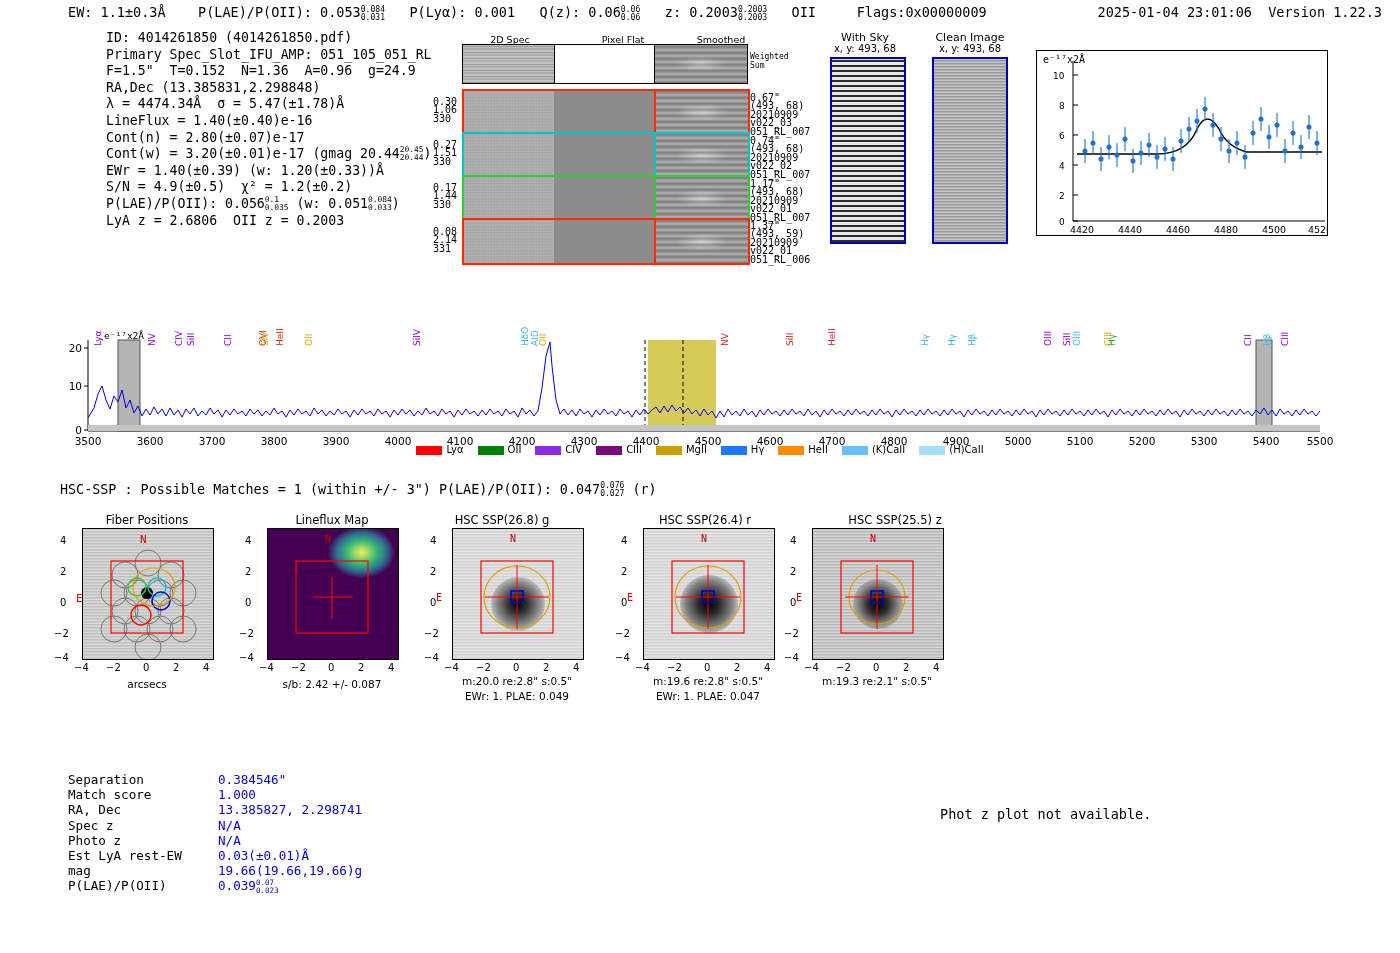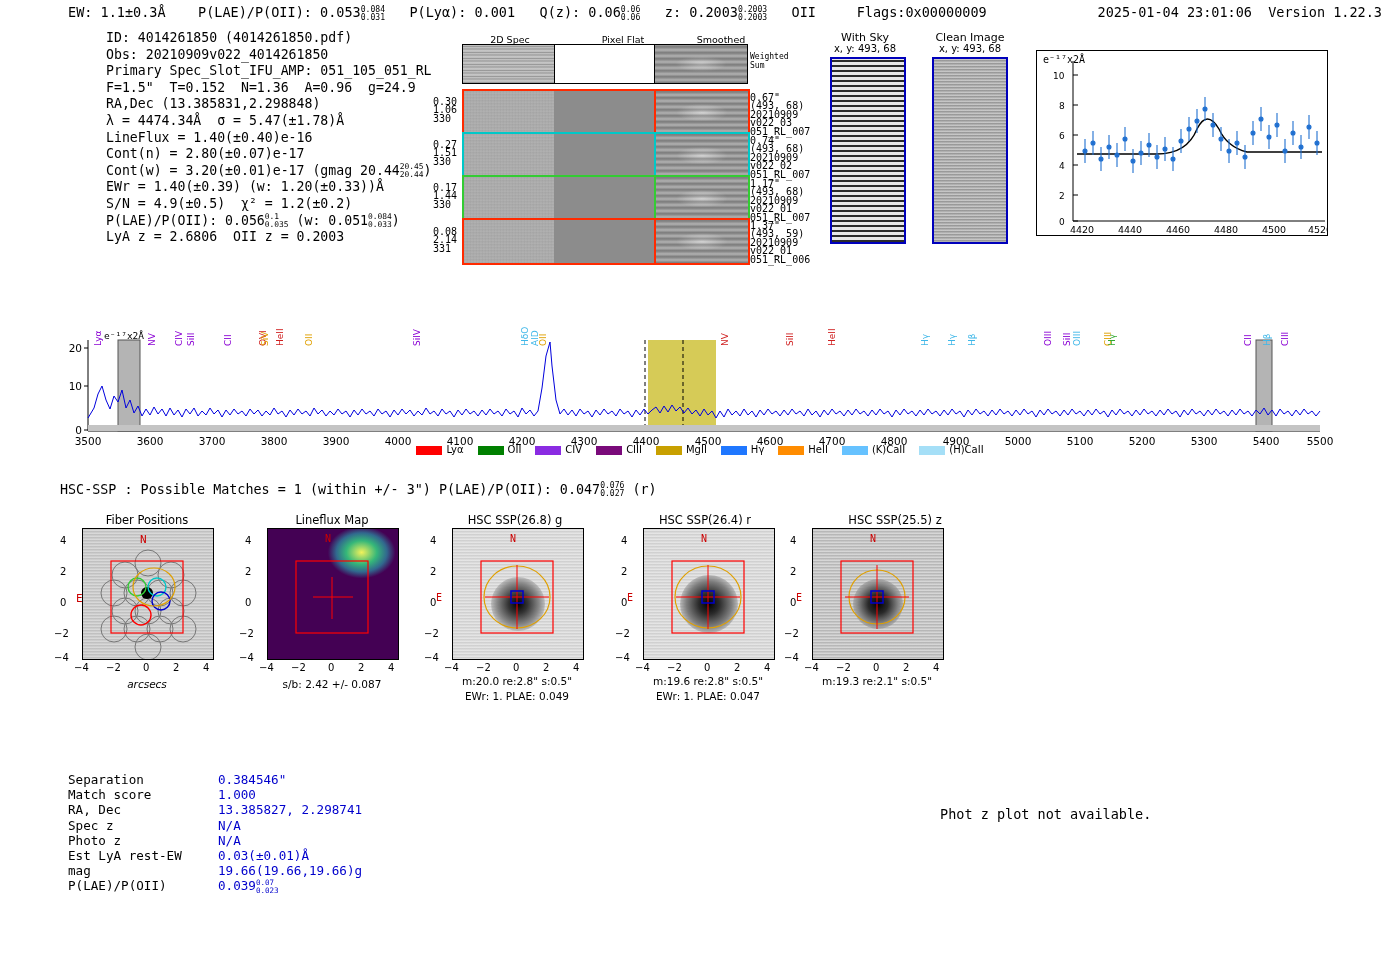--- a/index.html
+++ b/index.html
@@ -85,21 +85,20 @@
   <span>OII</span>
   <span>&nbsp;&nbsp;&nbsp;</span>
   <span>Flags:0x00000009</span>
 </div>
 <div class="abs" id="datestamp">
   <span>2025-01-04 23:01:06</span>&nbsp;&nbsp;<span>Version 1.22.3</span>
 </div>
 
 <div class="abs" id="infoblock">
   <div>ID: 4014261850 (4014261850.pdf)</div>
-  <div>Obs: 20210909v022_4014261850</div>
   <div>Primary Spec_Slot_IFU_AMP: 051_105_051_RL</div>
   <div>F=1.5"  T=0.152  N=1.36  A=0.96  g=24.9</div>
   <div>RA,Dec (13.385831,2.298848)</div>
   <div>λ = 4474.34Å  σ = 5.47(±1.78)Å</div>
   <div>LineFlux = 1.40(±0.40)e-16</div>
   <div>Cont(n) = 2.80(±0.07)e-17</div>
   <div><span>Cont(w) = 3.20(±0.01)e-17 (gmag 20.44</span><span class="frac"><span>20.45</span><span>20.44</span></span><span>)</span></div>
   <div>EWr = 1.40(±0.39) (w: 1.20(±0.33))Å</div>
   <div>S/N = 4.9(±0.5)  χ² = 1.2(±0.2)</div>
   <div><span>P(LAE)/P(OII): 0.056</span><span class="frac"><span>0.1</span><span>0.035</span></span><span>&nbsp;</span><span>(w: 0.051</span><span class="frac"><span>0.084</span><span>0.033</span></span><span>)</span></div>
@@ -435,21 +434,21 @@
 <div class="axnum" style="left:60px;top:535px;">4</div>
 <div class="axnum" style="left:60px;top:566px;">2</div>
 <div class="axnum" style="left:60px;top:597px;">0</div>
 <div class="axnum" style="left:54px;top:628px;">−2</div>
 <div class="axnum" style="left:54px;top:652px;">−4</div>
 <div class="axnum" style="left:74px;top:662px;">−4</div>
 <div class="axnum" style="left:106px;top:662px;">−2</div>
 <div class="axnum" style="left:143px;top:662px;">0</div>
 <div class="axnum" style="left:173px;top:662px;">2</div>
 <div class="axnum" style="left:203px;top:662px;">4</div>
-<div class="capt" style="left:82px;top:678px;width:130px;font-style:italic;">arcsecs</div>
+<div class="capt" style="left:82px;top:678px;width:130px;">arcsecs</div>
 <div class="abs" style="left:140px;top:533px;color:#cc0000;font-size:11px;">N</div>
 <div class="abs" style="left:76px;top:592px;color:#cc0000;font-size:11px;">E</div>
 
 <div class="thumbtitle" style="left:247px;top:513px;width:170px;">Lineflux Map</div>
 <div class="abs" style="left:267px;top:528px;width:130px;height:130px;border:1px solid #000;overflow:hidden;">
   <div style="position:absolute;inset:0;background:
       radial-gradient(ellipse 26% 20% at 72% 18%, #f2f25b 0%, #35b779 45%, #31688e 75%, #440154 100%),
       radial-gradient(ellipse 22% 18% at 26% 78%, #f0e442 0%, #35b779 45%, #31688e 78%, #440154 100%),
       radial-gradient(ellipse 34% 26% at 50% 52%, #6ece58 0%, #21918c 50%, #3b528b 80%, #440154 100%),
       linear-gradient(160deg, #472d7b, #2c728e 40%, #21918c 60%, #3b528b 85%, #440154);"></div>
@@ -465,21 +464,21 @@
 <div class="axnum" style="left:239px;top:628px;">−2</div>
 <div class="axnum" style="left:239px;top:652px;">−4</div>
 <div class="axnum" style="left:259px;top:662px;">−4</div>
 <div class="axnum" style="left:291px;top:662px;">−2</div>
 <div class="axnum" style="left:328px;top:662px;">0</div>
 <div class="axnum" style="left:358px;top:662px;">2</div>
 <div class="axnum" style="left:388px;top:662px;">4</div>
 <div class="capt" style="left:257px;top:678px;width:150px;">s/b: 2.42 +/- 0.087</div>
 <div class="abs" style="left:325px;top:533px;color:#cc0000;font-size:10px;">N</div>
 
-<div class="thumbtitle" style="left:425px;top:513px;width:180px;">HSC SSP(26.8) g</div>
+<div class="thumbtitle" style="left:412px;top:513px;width:180px;">HSC SSP(26.8) g</div>
 <div class="abs" style="left:452px;top:528px;width:130px;height:130px;border:1px solid #000;overflow:hidden;background:#fff;">
   <div class="noisefine" style="position:absolute;inset:0;opacity:.45"></div>
   <div style="position:absolute;left:38px;top:48px;width:54px;height:54px;border-radius:50%;background:radial-gradient(circle,#000 0%,#333 25%,#888 55%,rgba(220,220,220,0) 80%);"></div>
   <svg width="130" height="130" style="position:absolute;left:0;top:0;">
     <rect x="28" y="32" width="72" height="72" fill="none" stroke="#ff0000" stroke-width="1.2"></rect>
     <ellipse cx="64" cy="68" rx="33" ry="31" fill="none" stroke="#e0a000" stroke-width="1.2"></ellipse>
     <line x1="64" y1="36" x2="64" y2="100" stroke="#ff0000" stroke-width="1"></line>
     <line x1="32" y1="68" x2="96" y2="68" stroke="#ff0000" stroke-width="1"></line>
     <rect x="58" y="62" width="12" height="12" fill="none" stroke="#0000cc" stroke-width="1.5"></rect>
   </svg>

